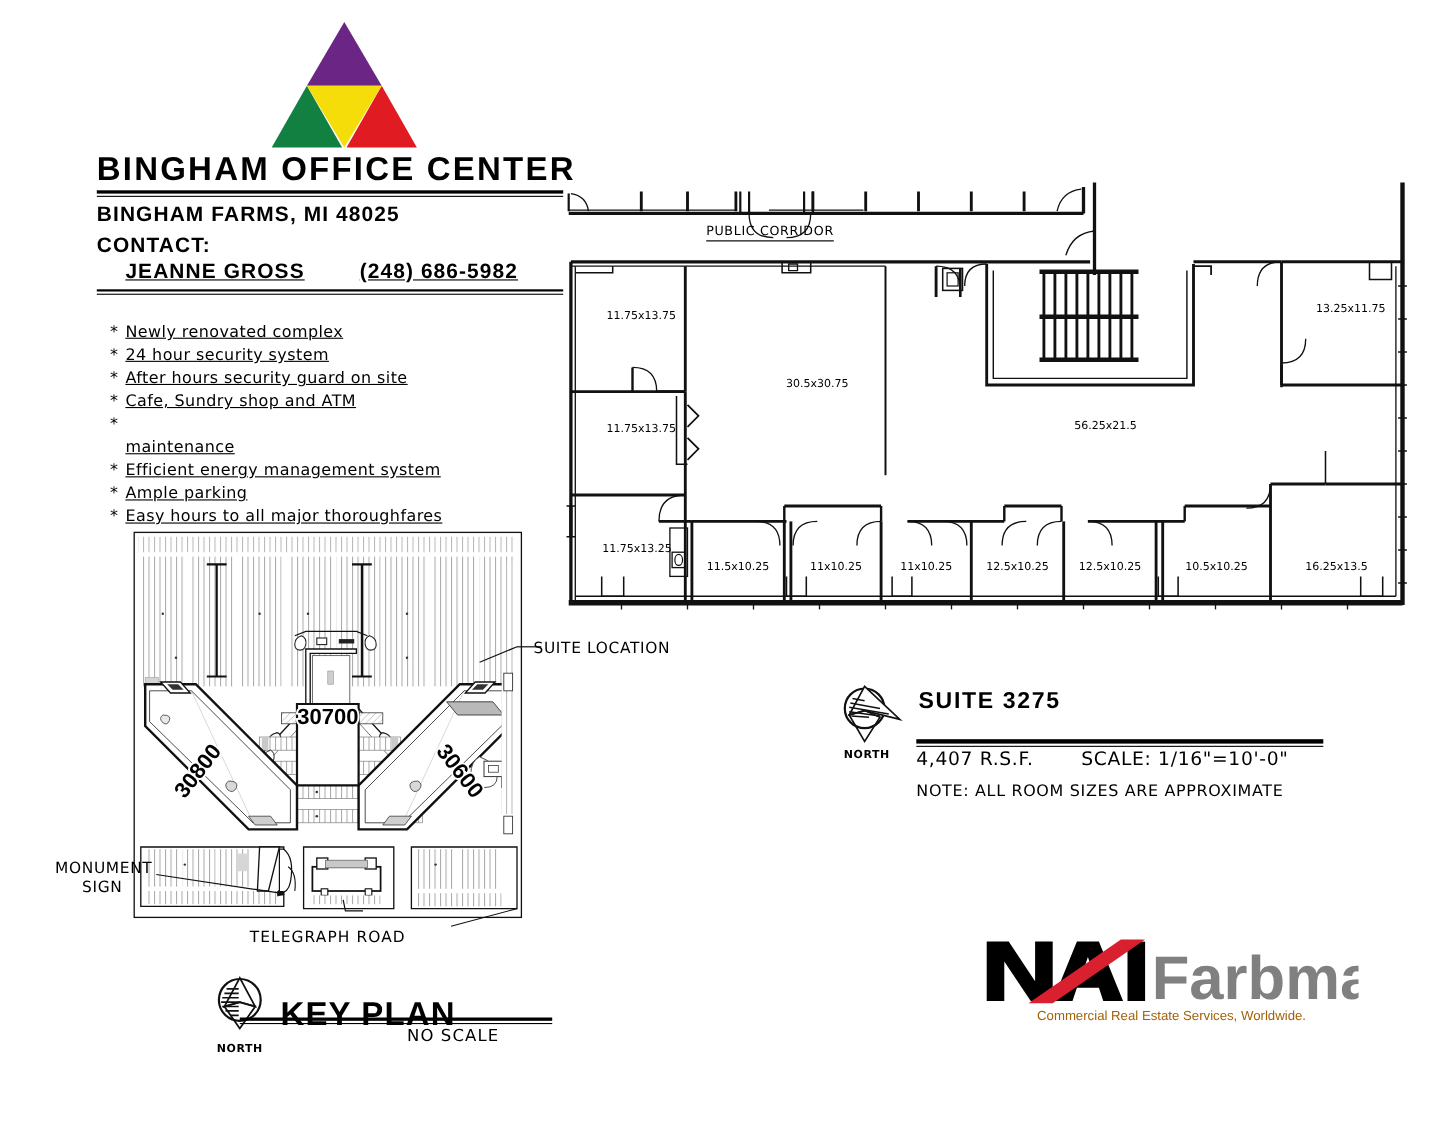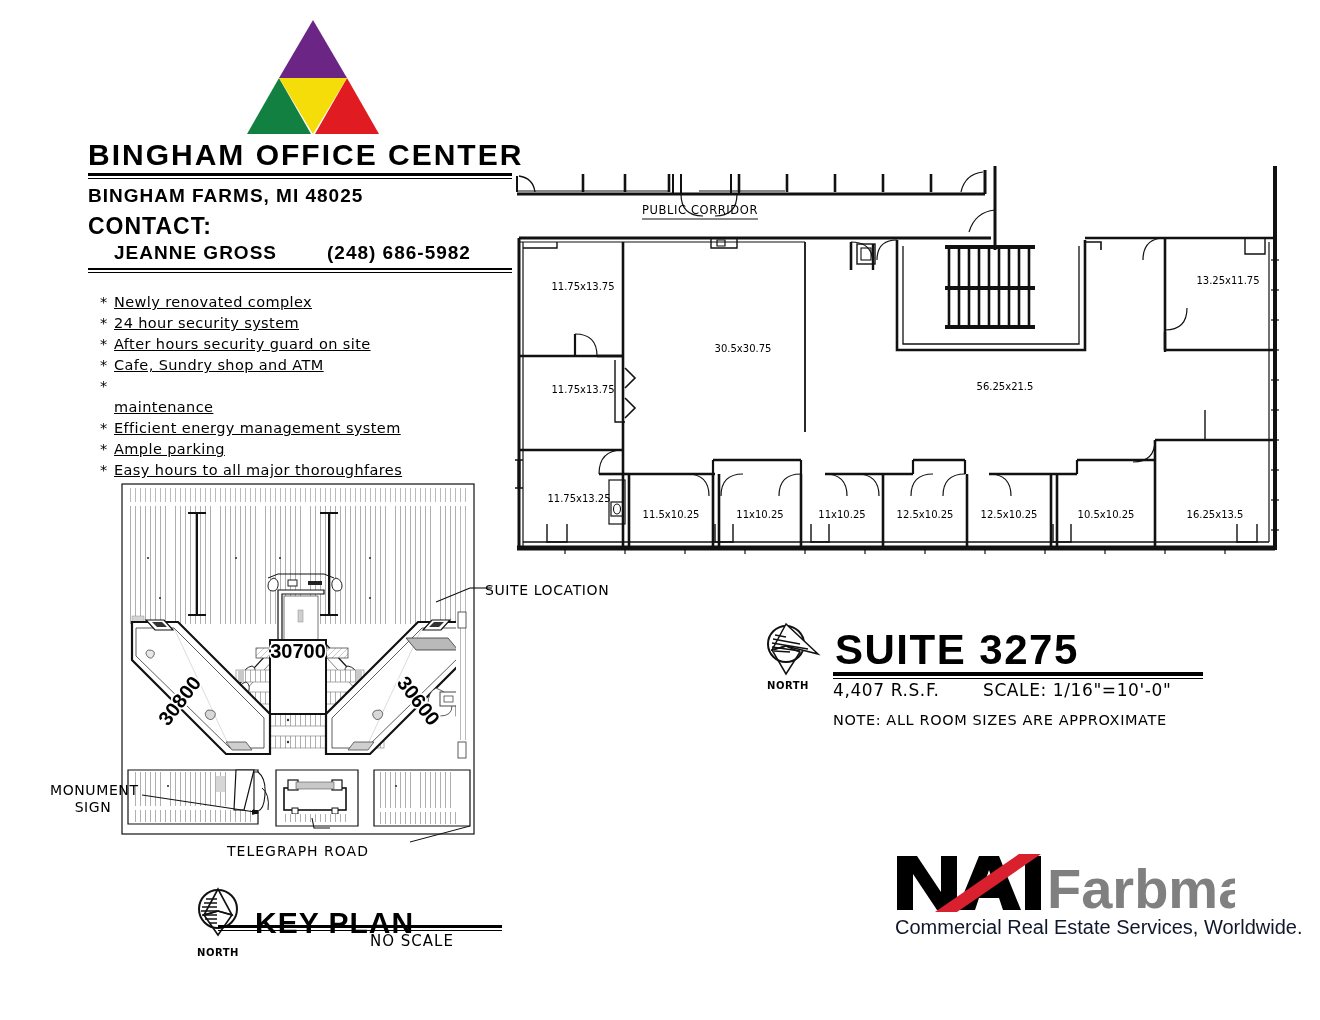--- a/index.html
+++ b/index.html
@@ -22,22 +22,22 @@
   
   #header-block{left:88px;top:140px;width:424px;}
   #building-title{
     font-weight:bold;font-size:30px;letter-spacing:2px;
     line-height:1.0;white-space:nowrap;
     font-family:"Liberation Sans", sans-serif;
   }
   .rule-double{border-top:3px solid #000;border-bottom:1px solid #000;height:2px;margin:3px 0 6px 0;}
   .rule-double2{border-top:2px solid #000;border-bottom:1px solid #000;height:2px;margin:4px 0 0 0;}
   #building-address{font-weight:bold;font-size:19px;letter-spacing:1px;white-space:nowrap;margin-bottom:6px;}
-  #contact-label{font-weight:bold;font-size:23px;letter-spacing:1px;}
-  #contact-row{display:flex;align-items:flex-end;padding-left:26px;margin-top:2px;}
+  #contact-label{font-weight:bold;font-size:19px;letter-spacing:1px;}
+  #contact-row{display:flex;align-items:flex-end;padding-left:26px;margin-top:2px;text-decoration:underline;}
   #contact-name{font-weight:bold;font-size:19px;letter-spacing:1px;}
   #contact-phone{font-weight:bold;font-size:19px;letter-spacing:1px;margin-left:50px;}
 
   
   #features-list{
     position:absolute;left:100px;top:292px;width:400px;
     font-family:"DejaVu Sans", sans-serif;
     font-size:14.5px;line-height:21px;color:#000;
   }
   #features-list .feat{display:flex;}
@@ -55,31 +55,31 @@
   #key-plan-noscale{position:absolute;left:330px;top:462px;font-family:"DejaVu Sans",sans-serif;font-size:15px;letter-spacing:1px;}
   #north-kp{position:absolute;left:150px;top:415px;width:62px;height:62px;}
   .kp-callout{position:absolute;font-family:"DejaVu Sans",sans-serif;font-size:14px;letter-spacing:.6px;line-height:17px;}
 
   
   #floorplan{position:absolute;left:505px;top:150px;width:790px;height:420px;}
   #floorplan svg{display:block;}
 
   
   #suite-block{position:absolute;left:760px;top:618px;width:470px;}
-  #suite-name{position:absolute;left:75px;top:8px;font-weight:bold;font-size:42px;letter-spacing:1.5px;}
+  #suite-name{position:absolute;left:75px;top:8px;font-weight:bold;font-size:21px;letter-spacing:1.5px;}
   #suite-rule{position:absolute;left:73px;top:54px;width:370px;border-top:4px solid #000;border-bottom:1px solid #000;height:2px;}
   #suite-meta{position:absolute;left:73px;top:62px;width:380px;display:flex;font-family:"DejaVu Sans",sans-serif;font-size:17px;letter-spacing:.6px;}
   #suite-rsf{width:150px;}
   #suite-note{position:absolute;left:73px;top:94px;font-family:"DejaVu Sans",sans-serif;font-size:14.5px;letter-spacing:.6px;white-space:nowrap;}
   #north-suite{position:absolute;left:0px;top:4px;width:62px;height:66px;}
   .north-cap{font-family:"DejaVu Sans",sans-serif;font-weight:bold;font-size:10px;letter-spacing:.5px;text-align:center;}
 
   
   #nai-logo{position:absolute;left:895px;top:852px;width:340px;height:95px;}
-  #nai-tag{position:absolute;left:0;top:64px;width:340px;text-align:center;font-size:20px;color:#0f172a;white-space:nowrap;}
+  #nai-tag{position:absolute;left:0;top:64px;width:340px;text-align:center;font-size:12px;color:#a16207;white-space:nowrap;}
 </style>
 </head>
 <body>
 
 <div class="page">
 
   <div class="abs" id="logo-mark">
     <svg width="132" height="118" viewBox="0 0 132 118">
       <polygon points="66,2 32,60 100,60" fill="#6a2585"></polygon>
       <polygon points="32,60 0,116 64,116" fill="#128040"></polygon>

